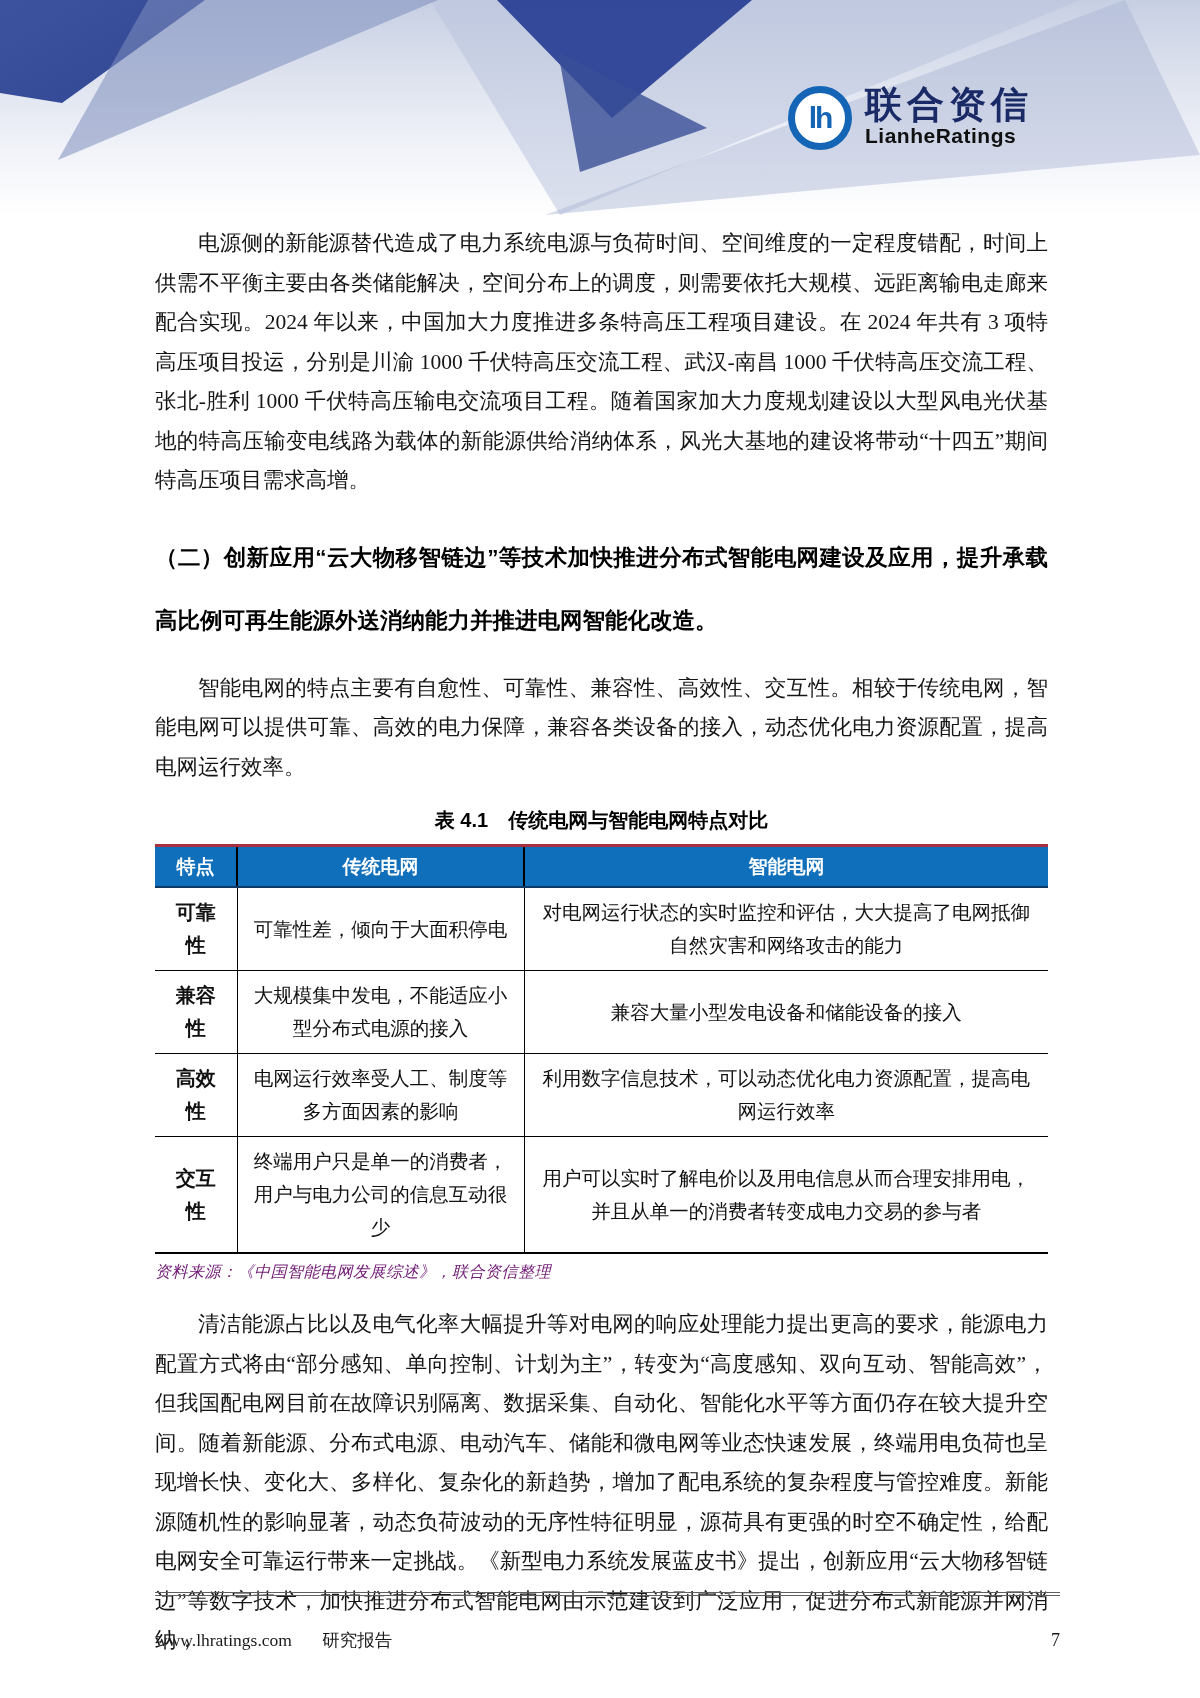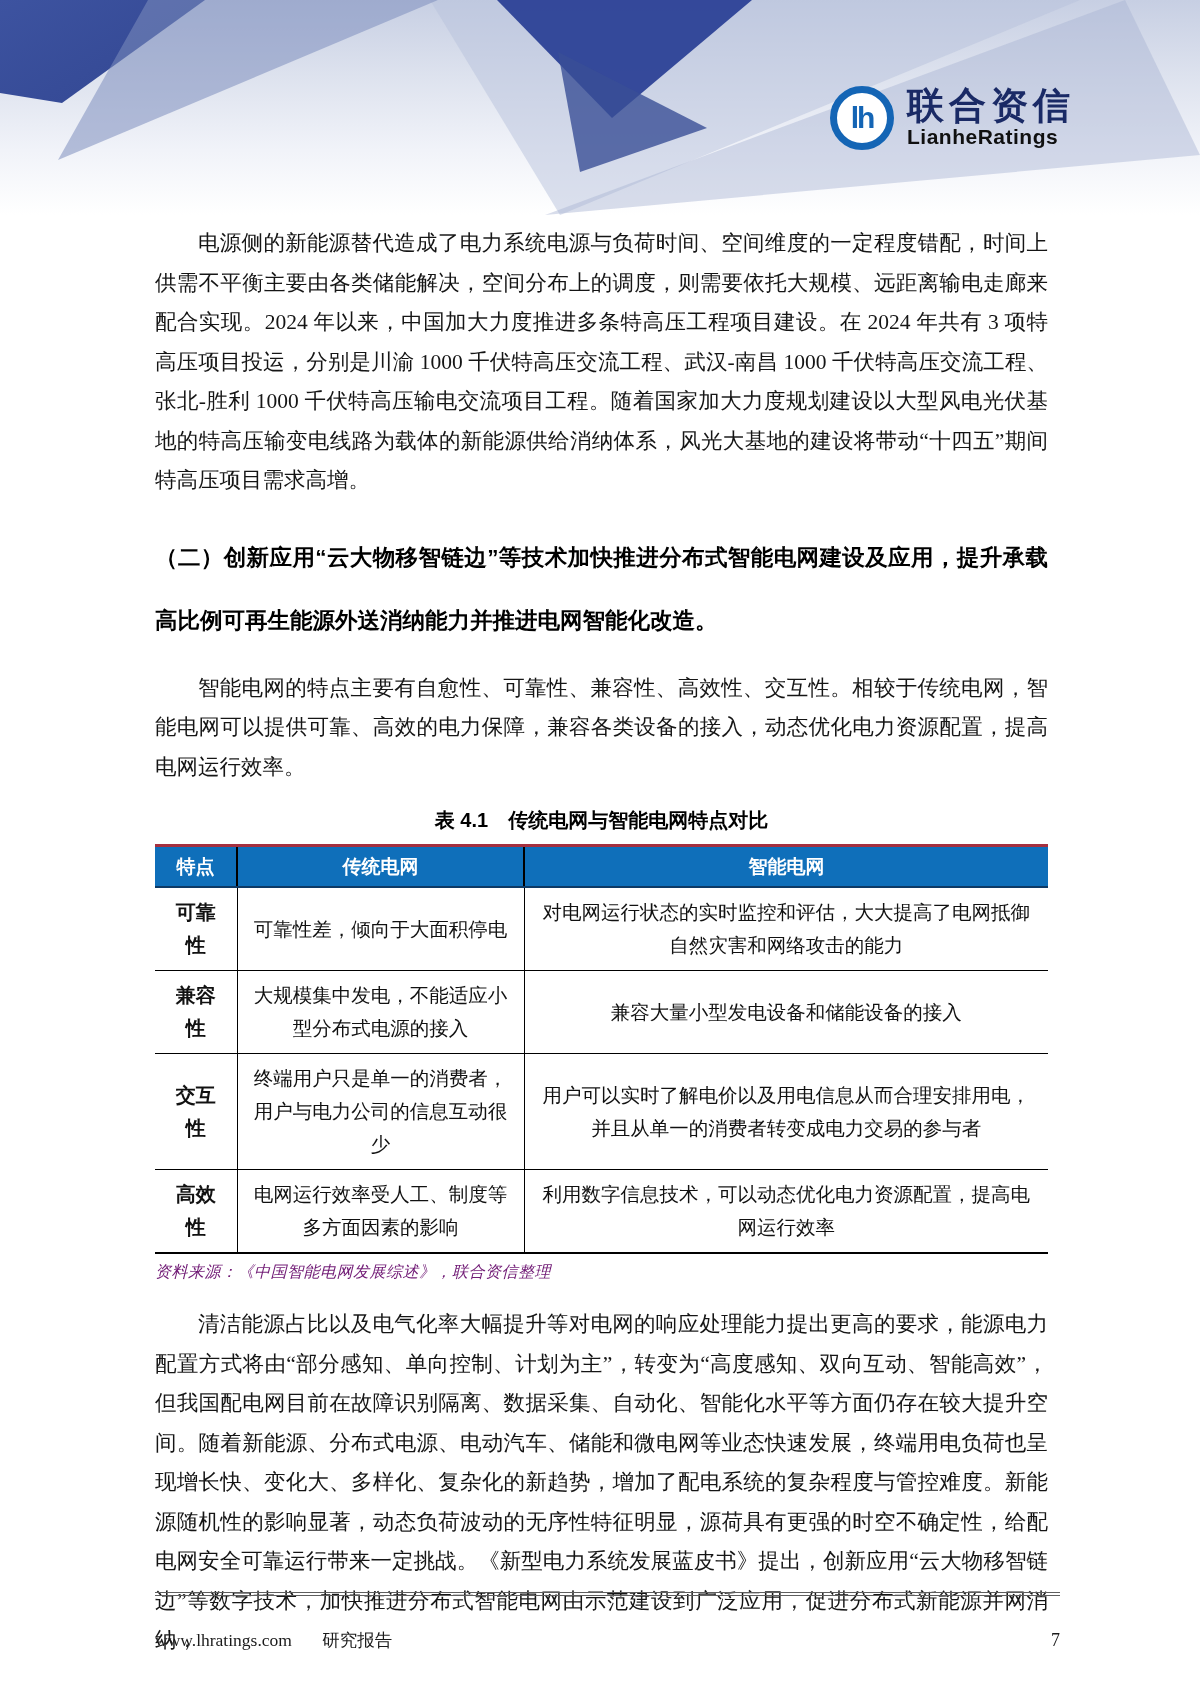--- a/index.html
+++ b/index.html
@@ -14,21 +14,21 @@
   }
   .shape{position:absolute;left:0;top:0;width:1200px;height:215px;}
   .s1{background:linear-gradient(150deg,#3d53a0 0%,#24367f 55%,#31459a 100%);
       clip-path:polygon(0 0,205px 0,62px 103px,0 93px);}
   .s2{background:rgba(126,142,190,0.55);clip-path:polygon(148px 0,438px 0,58px 160px);}
   .s3{background:rgba(183,193,219,0.50);clip-path:polygon(430px 0,1080px 0,560px 215px);}
   .s4{background:rgba(168,180,211,0.45);clip-path:polygon(545px 215px,1125px 0,1200px 155px);}
   .s5{background:#2c4196;opacity:.95;clip-path:polygon(497px 0,752px 0,612px 118px);}
   .s6{background:rgba(58,79,150,0.80);clip-path:polygon(558px 52px,707px 128px,580px 172px);}
   
-  .logo-row{position:absolute;left:830px;top:86px;display:flex;align-items:flex-end;}
+  .logo-row{position:absolute;left:788px;top:86px;display:flex;align-items:center;}
   .logo-circle{
     width:64px;height:64px;border-radius:50%;border:7px solid #1465b5;box-sizing:border-box;
     background:#ffffff;display:flex;align-items:center;justify-content:center;
     font-family:"Liberation Sans",sans-serif;font-weight:bold;font-size:30px;color:#1465b5;
     letter-spacing:-2px;flex:0 0 auto;
   }
   .logo-text{margin-left:13px;display:flex;flex-direction:column;}
   .brand-cn{font-family:"Liberation Sans",sans-serif;font-weight:bold;font-size:37px;
     color:#1a2a66;letter-spacing:5px;line-height:36px;white-space:nowrap;}
   .brand-en{font-family:"Liberation Sans",sans-serif;font-weight:bold;font-size:21px;
@@ -127,28 +127,28 @@
           <td class="c-feat">可靠性</td>
           <td>可靠性差，倾向于大面积停电</td>
           <td>对电网运行状态的实时监控和评估，大大提高了电网抵御自然灾害和网络攻击的能力</td>
         </tr>
         <tr>
           <td class="c-feat">兼容性</td>
           <td>大规模集中发电，不能适应小型分布式电源的接入</td>
           <td>兼容大量小型发电设备和储能设备的接入</td>
         </tr>
         <tr>
+          <td class="c-feat">高效性</td>
+          <td>电网运行效率受人工、制度等多方面因素的影响</td>
+          <td>利用数字信息技术，可以动态优化电力资源配置，提高电网运行效率</td>
+        </tr>
+        <tr>
           <td class="c-feat">交互性</td>
           <td>终端用户只是单一的消费者，用户与电力公司的信息互动很少</td>
           <td>用户可以实时了解电价以及用电信息从而合理安排用电，并且从单一的消费者转变成电力交易的参与者</td>
-        </tr>
-        <tr>
-          <td class="c-feat">高效性</td>
-          <td>电网运行效率受人工、制度等多方面因素的影响</td>
-          <td>利用数字信息技术，可以动态优化电力资源配置，提高电网运行效率</td>
         </tr>
       </tbody>
     </table>
   </div>
 
   <div class="source-note">资料来源：《中国智能电网发展综述》，联合资信整理</div>
 
   <p class="body-para">清洁能源占比以及电气化率大幅提升等对电网的响应处理能力提出更高的要求，能源电力配置方式将由“部分感知、单向控制、计划为主”，转变为“高度感知、双向互动、智能高效”，但我国配电网目前在故障识别隔离、数据采集、自动化、智能化水平等方面仍存在较大提升空间。随着新能源、分布式电源、电动汽车、储能和微电网等业态快速发展，终端用电负荷也呈现增长快、变化大、多样化、复杂化的新趋势，增加了配电系统的复杂程度与管控难度。新能源随机性的影响显著，动态负荷波动的无序性特征明显，源荷具有更强的时空不确定性，给配电网安全可靠运行带来一定挑战。《新型电力系统发展蓝皮书》提出，创新应用“云大物移智链边”等数字技术，加快推进分布式智能电网由示范建设到广泛应用，促进分布式新能源并网消纳，</p>
 
 </div>

